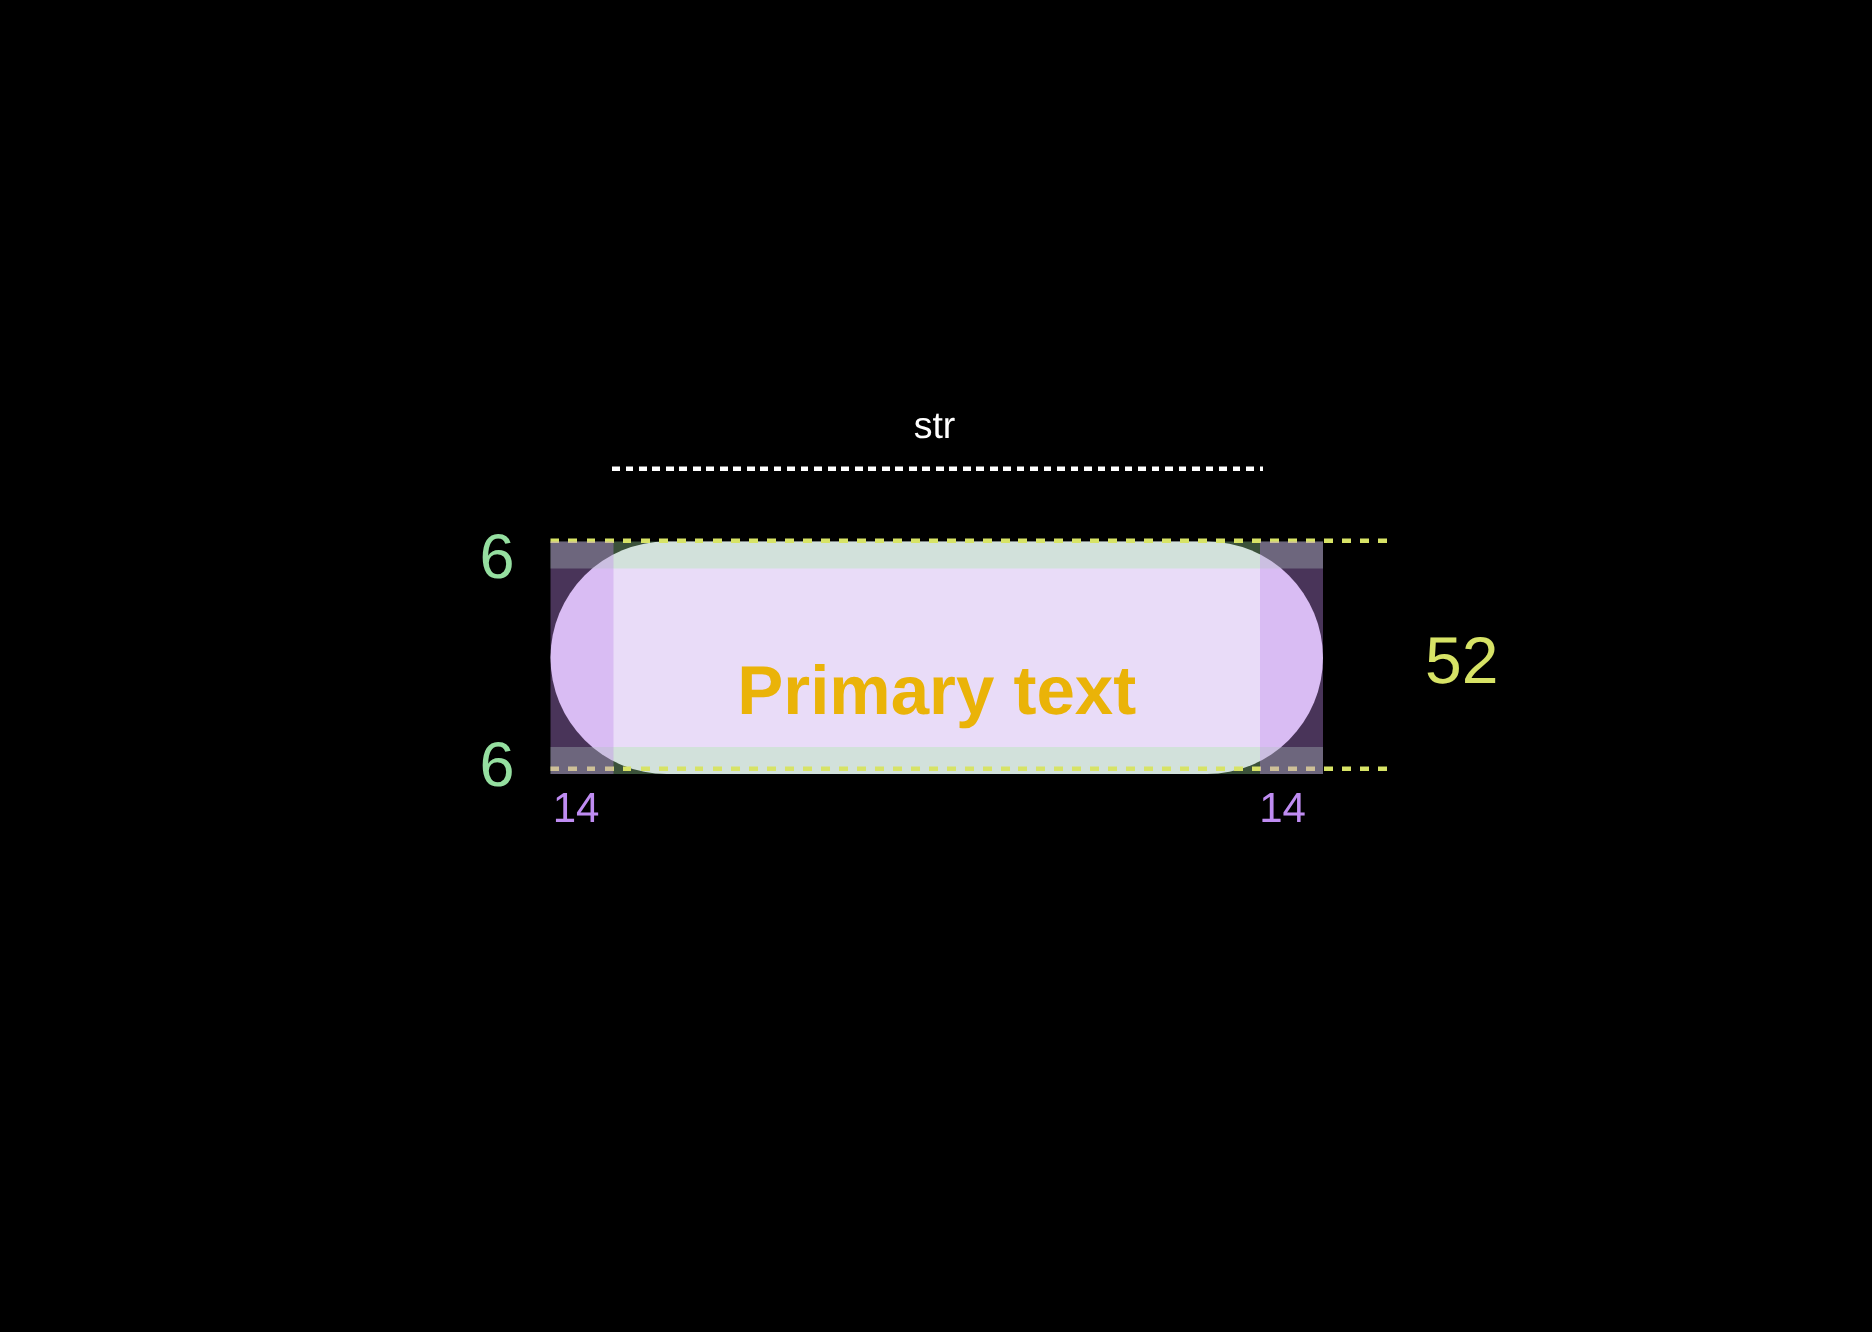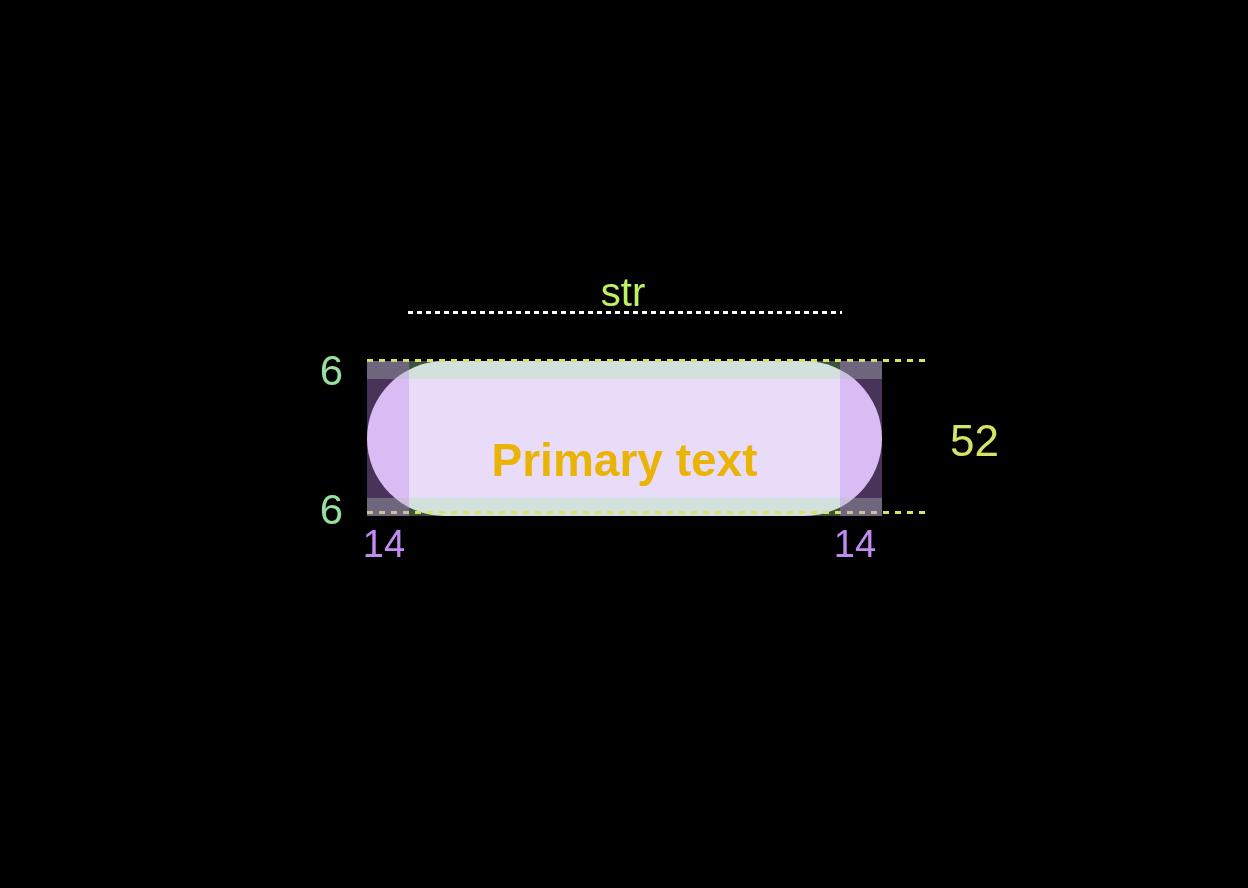--- a/index.html
+++ b/index.html
@@ -78,35 +78,35 @@
 
   
   .mlabel {
     z-index: 6;
     line-height: 1.0;
     white-space: nowrap;
   }
   .str-label {
     left: 523px; top: 272px; width: 200px;
     text-align: center;
-    font-size: 40px;
-    color: #bef264;
+    font-size: 25px;
+    color: #ffffff;
   }
   .pad-y-label {
     left: 293px; width: 50px;
     text-align: right;
     font-size: 42px;
     color: #95dfa0;
   }
   .pad-y-label.top    { top: 350px; }
   .pad-y-label.bottom { top: 489px; }
   .pad-x-label {
     top: 525px; width: 80px;
     text-align: center;
-    font-size: 38px;
+    font-size: 28px;
     color: #bf8cf2;
   }
   .pad-x-label.left  { left: 344px; }
   .pad-x-label.right { left: 815px; }
   .height-label {
     left: 950px; top: 419px; width: 100px;
     text-align: left;
     font-size: 44px;
     color: #d7e366;
   }

